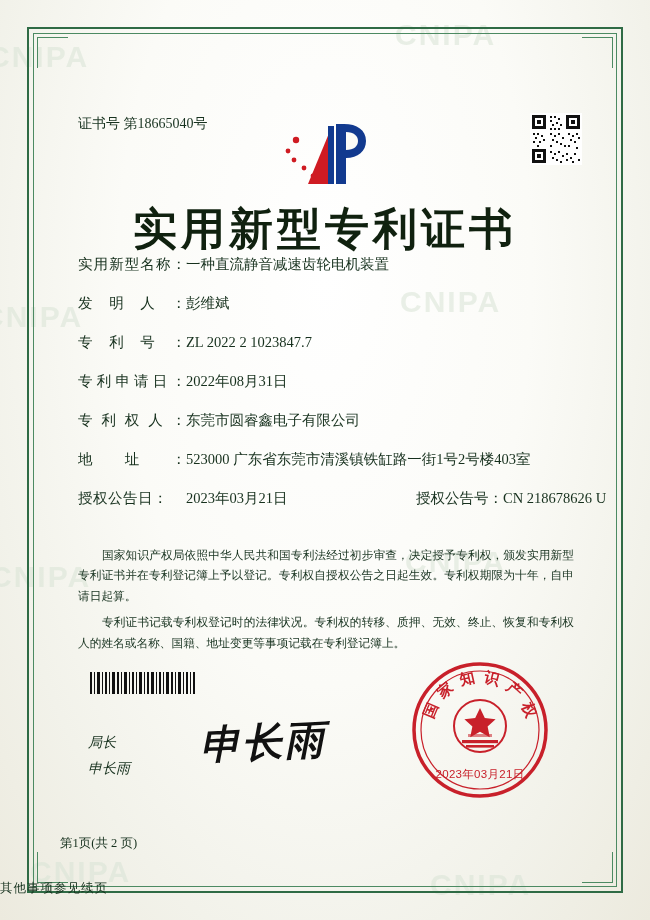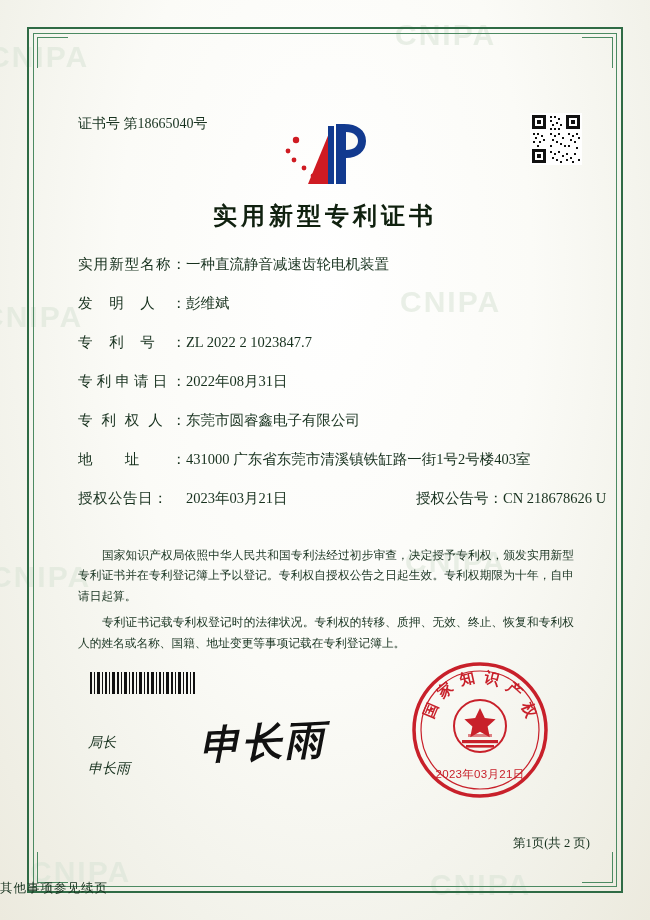--- a/index.html
+++ b/index.html
@@ -99,21 +99,21 @@
   .qr {
     position: absolute;
     right: 8px; top: 53px;
     width: 52px; height: 52px;
   }
   .title {
     position: absolute;
     left: 0; top: 140px;
     width: 530px;
     text-align: center;
-    font-size: 24px;
+    font-size: 44px;
     font-weight: bold;
     letter-spacing: 4px;
     color: #10210f;
     font-family: Liberation Mono, monospace;
   }
   .fields {
     position: absolute;
     left: 18px; top: 195px;
     width: 500px;
   }
@@ -203,21 +203,21 @@
     box-sizing: border-box;
     font-size: 11.5px;
     color: #c8202a;
     font-family: "Liberation Sans", sans-serif;
     letter-spacing: 0.3px;
   }
   .page-no {
     position: absolute;
     left: 0; top: 775px;
     width: 530px;
-    text-align: right;
+    text-align: left;
     font-size: 12.5px;
     color: #16301d;
   }
   .footnote {
     position: absolute;
     left: 0; top: 880px;
     width: 650px;
     font-size: 12.5px;
     color: #14301c;
     letter-spacing: 1px;
@@ -391,21 +391,21 @@
         </span>
         <span class="val">东莞市圆睿鑫电子有限公司</span>
       </div>
 
       <div class="field">
         <span class="lbl">
           <span>地</span>
           <span>址</span>
           <span>：</span>
         </span>
-        <span class="val">431000 广东省东莞市清溪镇铁缸路一街1号2号楼403室</span>
+        <span class="val">523000 广东省东莞市清溪镇铁缸路一街1号2号楼403室</span>
       </div>
 
       <div class="field two-col">
         <span class="lbl tight">授权公告日：</span>
         <span class="val">2023年03月21日</span>
         <span class="lbl2">授权公告号：</span>
         <span class="lbl2">CN 218678626 U</span>
       </div>
 
     </div>

